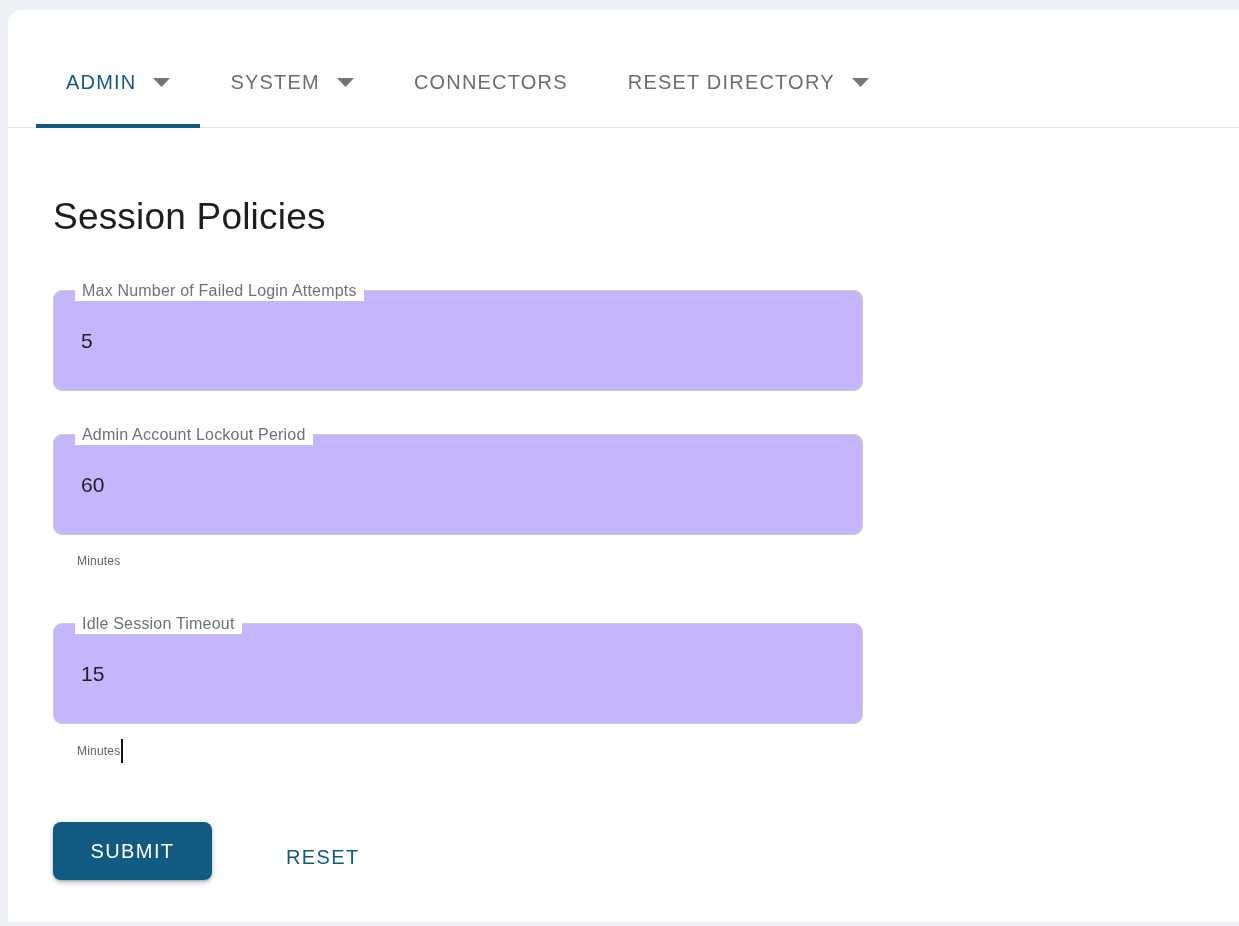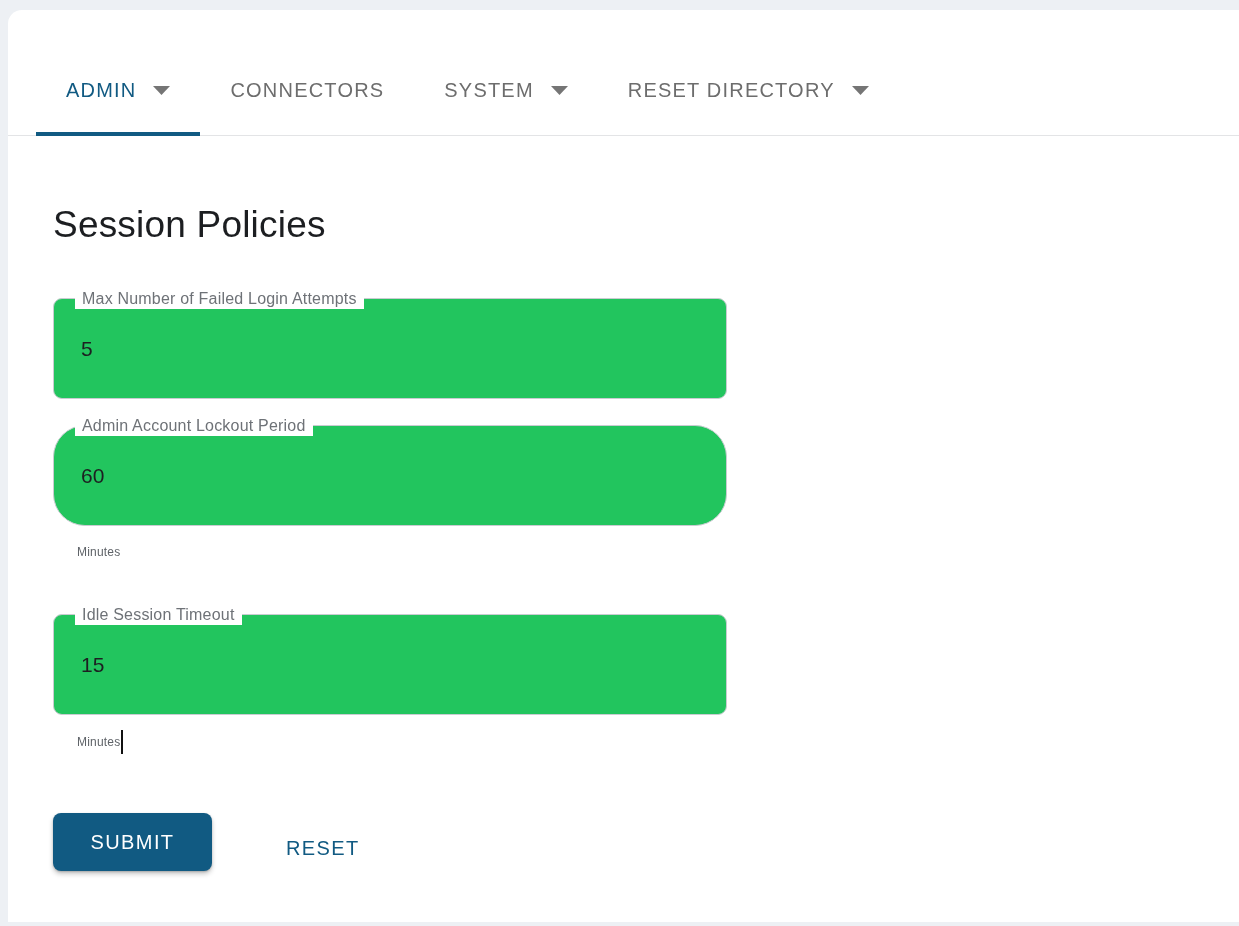--- a/index.html
+++ b/index.html
@@ -15,55 +15,55 @@
   html,body{width:1239px;height:926px;overflow:hidden;}
   body{font-family:"Liberation Sans", sans-serif; background:var(--page-bg);}
   .screen{position:relative;width:1239px;height:926px;background:var(--page-bg);}
   .card{
     position:absolute;left:8px;top:10px;width:1231px;height:912px;
     background:#ffffff;border-top-left-radius:14px;
   }
   
   .tabbar{
     position:relative;height:118px;display:flex;align-items:stretch;
-    padding:28px 0 0 28px;border-bottom:1px solid var(--divider);margin-top:8px;
+    padding:28px 0 0 28px;border-bottom:1px solid var(--divider);
   }
   .tab{
     display:flex;align-items:center;gap:17px;padding:0 30px;
     font-size:20px;font-weight:500;letter-spacing:1.2px;
     color:var(--tab-inactive);cursor:pointer;position:relative;
     white-space:nowrap;
   }
   .tab.active{color:var(--brand);}
   .tab.active::after{
     content:"";position:absolute;left:0;right:0;bottom:-1px;height:4px;
     background:var(--brand);
   }
   .arrow{display:inline-flex;align-items:center;}
   
   .content{padding-left:45px;}
   .page-title{
     margin-top:66px;font-size:37px;font-weight:400;color:#1c1e21;
     letter-spacing:0.2px;line-height:1.25;
   }
   .field{
-    position:relative;width:674px;height:101px;
-    border:1px solid var(--field-border);border-radius:9px;background:#22c55e;
+    position:relative;width:810px;height:101px;
+    border:1px solid var(--field-border);border-radius:9px;background:#c4b5fd;
   }
   .field-label{
     position:absolute;top:-10px;left:21px;background:#fff;padding:0 7px;
     font-size:16px;color:#6e7277;letter-spacing:0.2px;line-height:20px;
   }
   .field input{
     width:100%;height:99px;border:none;outline:none;background:transparent;
     padding:0 20px 0 27px;font-family:"Liberation Sans", sans-serif;
     font-size:21px;color:var(--value);border-radius:9px;
   }
   .f1{margin-top:50px;}
-  .f2{margin-top:26px;border-radius:32px;}
+  .f2{margin-top:43px;}
   .f3{margin-top:51px;}
   .helper{
     margin:15px 0 0 24px;font-size:12px;color:var(--helper);
     letter-spacing:0.2px;line-height:22px;display:flex;align-items:center;
   }
   .caret{
     display:inline-block;width:2px;height:24px;background:#111;
     margin-left:1px;
   }
   
@@ -90,29 +90,29 @@
     <div class="tabbar">
       <div class="tab active">
         <span>ADMIN</span>
         <span class="arrow">
           <svg width="17" height="9" viewBox="0 0 17 9">
               <path d="M0 0 L17 0 L8.5 9 Z" fill="#757575"></path>
             </svg>
         </span>
       </div>
       <div class="tab">
-        <span>CONNECTORS</span>
-      </div>
-      <div class="tab">
         <span>SYSTEM</span>
         <span class="arrow">
           <svg width="17" height="9" viewBox="0 0 17 9">
               <path d="M0 0 L17 0 L8.5 9 Z" fill="#757575"></path>
             </svg>
         </span>
+      </div>
+      <div class="tab">
+        <span>CONNECTORS</span>
       </div>
       <div class="tab">
         <span>RESET DIRECTORY</span>
         <span class="arrow">
           <svg width="17" height="9" viewBox="0 0 17 9">
               <path d="M0 0 L17 0 L8.5 9 Z" fill="#757575"></path>
             </svg>
         </span>
       </div>
     </div>

